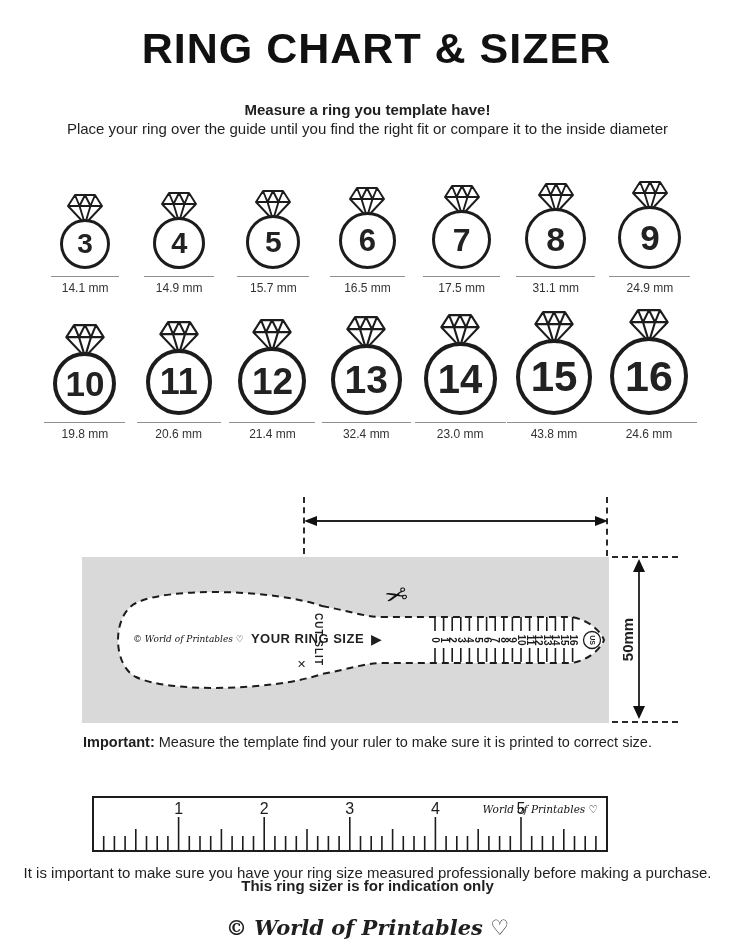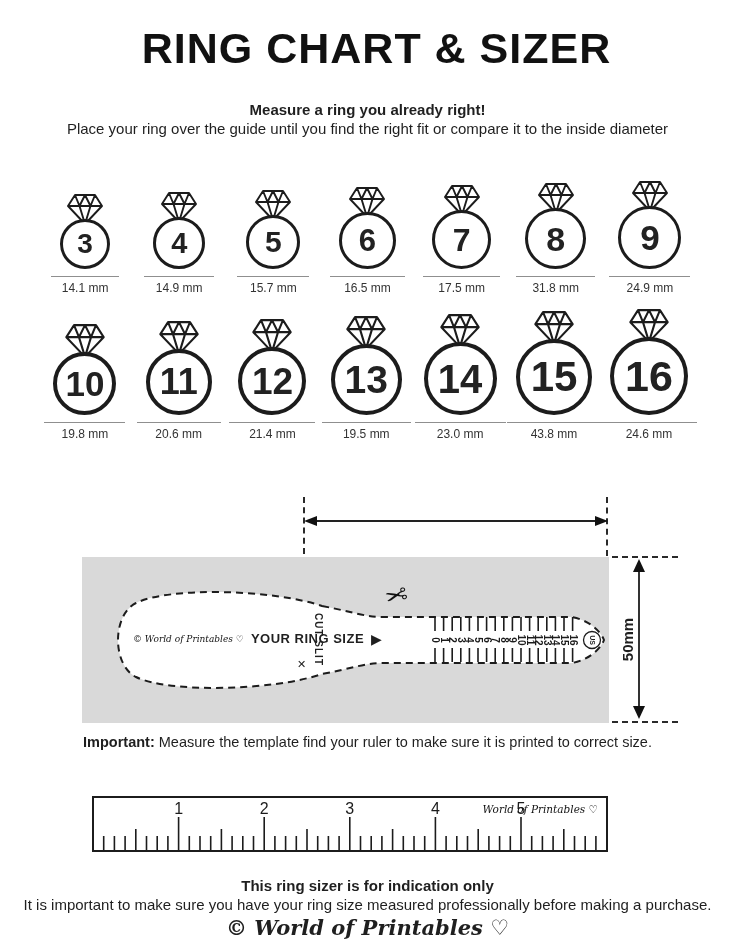--- a/index.html
+++ b/index.html
@@ -43,29 +43,29 @@
   .script{font-family:"DejaVu Serif","Liberation Serif",serif;font-style:italic;}
   .brand-small{font-size:9px;color:#111;}
   .yrs{font-size:13px;font-weight:bold;letter-spacing:.5px;}
   .pointer{font-size:14px;line-height:1;}
   .scissors{font-size:27px;transform:scaleX(-1) rotate(14deg);color:#111;}
   .cutx{font-size:11px;color:#222;}
 
   
   .important{top:734px;font-size:14.5px;}
   .foot1{top:877px;font-size:15px;font-weight:bold;text-align:center;}
-  .foot2{top:896px;font-size:15px;}
+  .foot2{top:864px;font-size:15px;}
   .brand-big{top:915px;font-size:21px;font-weight:bold;}
   b{font-weight:bold;}
 </style>
 </head>
 <body>
 
 <div class="abs ctr title">RING CHART &amp; SIZER</div>
-<div class="abs ctr sub1">Measure a ring you already right!</div>
+<div class="abs ctr sub1">Measure a ring you template have!</div>
 <div class="abs ctr sub2">Place your ring over the guide until you find the right fit or compare it to the inside diameter</div>
 
 <div class="abs ring-row" id="ring-row-0" style="top:182px;height:114px;">
     <div class="ring-cell">
       <svg width="36" height="31" viewBox="0 0 36 31">
         <path d="M8,1 H28 L35,12 L18,30 L1,12 Z M1,12 H35 M8,1 L12.5,12 L18,1 L23.5,12 L28,1 M12.5,12 L18,30 M23.5,12 L18,30" fill="none" stroke="#1c1c1c" stroke-width="1.9" stroke-linejoin="round"></path>
       </svg>
       <div class="ring-circle" style="width: 50px; height: 50px; border-width: 3px; margin-top: -6px;">
         <span class="ring-num" style="font-size: 28px;">3</span>
       </div>
@@ -113,21 +113,21 @@
       <div class="ring-mm">17.5 mm</div>
     </div>
     <div class="ring-cell">
       <svg width="36" height="31" viewBox="0 0 36 31">
         <path d="M8,1 H28 L35,12 L18,30 L1,12 Z M1,12 H35 M8,1 L12.5,12 L18,1 L23.5,12 L28,1 M12.5,12 L18,30 M23.5,12 L18,30" fill="none" stroke="#1c1c1c" stroke-width="1.9" stroke-linejoin="round"></path>
       </svg>
       <div class="ring-circle" style="width: 61px; height: 61px; border-width: 3px; margin-top: -6px;">
         <span class="ring-num" style="font-size: 34px;">8</span>
       </div>
       <div class="ring-line" style="width: 79px;"></div>
-      <div class="ring-mm">31.8 mm</div>
+      <div class="ring-mm">31.1 mm</div>
     </div>
     <div class="ring-cell">
       <svg width="36" height="31" viewBox="0 0 36 31">
         <path d="M8,1 H28 L35,12 L18,30 L1,12 Z M1,12 H35 M8,1 L12.5,12 L18,1 L23.5,12 L28,1 M12.5,12 L18,30 M23.5,12 L18,30" fill="none" stroke="#1c1c1c" stroke-width="1.9" stroke-linejoin="round"></path>
       </svg>
       <div class="ring-circle" style="width: 63px; height: 63px; border-width: 3px; margin-top: -6px;">
         <span class="ring-num" style="font-size: 35px;">9</span>
       </div>
       <div class="ring-line" style="width: 81px;"></div>
       <div class="ring-mm">24.9 mm</div>
@@ -165,21 +165,21 @@
       <div class="ring-mm">21.4 mm</div>
     </div>
     <div class="ring-cell">
       <svg width="40" height="34" viewBox="0 0 36 31">
         <path d="M8,1 H28 L35,12 L18,30 L1,12 Z M1,12 H35 M8,1 L12.5,12 L18,1 L23.5,12 L28,1 M12.5,12 L18,30 M23.5,12 L18,30" fill="none" stroke="#1c1c1c" stroke-width="1.9" stroke-linejoin="round"></path>
       </svg>
       <div class="ring-circle" style="width: 71px; height: 71px; border-width: 4px; margin-top: -6px;">
         <span class="ring-num" style="font-size: 39px;">13</span>
       </div>
       <div class="ring-line" style="width: 89px;"></div>
-      <div class="ring-mm">19.5 mm</div>
+      <div class="ring-mm">32.4 mm</div>
     </div>
     <div class="ring-cell">
       <svg width="40" height="34" viewBox="0 0 36 31">
         <path d="M8,1 H28 L35,12 L18,30 L1,12 Z M1,12 H35 M8,1 L12.5,12 L18,1 L23.5,12 L28,1 M12.5,12 L18,30 M23.5,12 L18,30" fill="none" stroke="#1c1c1c" stroke-width="1.9" stroke-linejoin="round"></path>
       </svg>
       <div class="ring-circle" style="width: 73px; height: 73px; border-width: 4px; margin-top: -6px;">
         <span class="ring-num" style="font-size: 40px;">14</span>
       </div>
       <div class="ring-line" style="width: 91px;"></div>
       <div class="ring-mm">23.0 mm</div>

